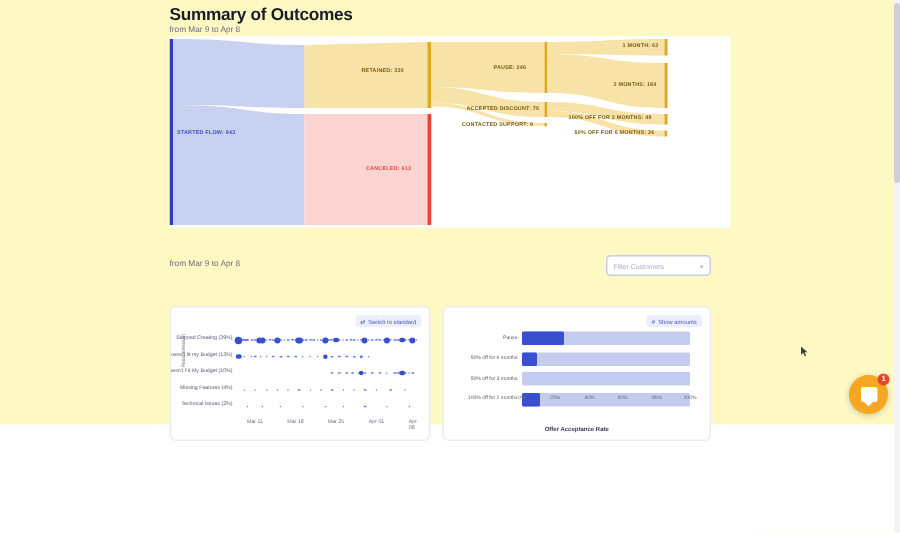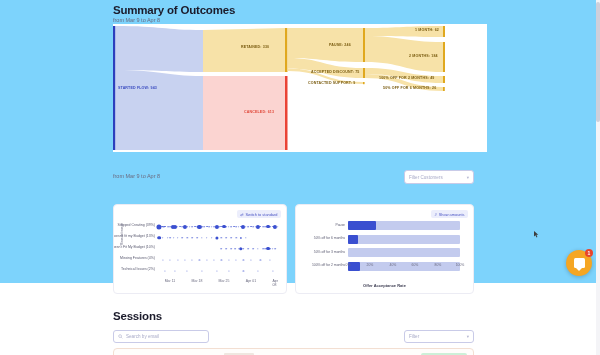--- a/index.html
+++ b/index.html
@@ -2,21 +2,21 @@
 <html><head>
 <meta charset="utf-8">
 <style>
   * { box-sizing: border-box; margin: 0; padding: 0; }
   html, body {
     width: 600px; height: 355px;
     background: #ffffff;
     font-family: "Liberation Sans", sans-serif;
     overflow: hidden;
   }
-  .page { position: relative; width: 600px; height: 283px; background:#7dd3fc; }
+  .page { position: relative; width: 600px; height: 283px; background:#fef9c3; }
 
   
   .section-title {
     font-size: 11.5px; font-weight: bold; color:#1b1b2b; letter-spacing:-0.2px;
   }
   .section-sub { font-size: 5.5px; color:#6b6b80; margin-top:1px; }
 
   
   .summary { position:absolute; left:0; top:0; width:600px; height:160px; }
   .summary-head { position:absolute; left:113px; top:4px; }
@@ -389,40 +389,20 @@
       <div class="bxtick" style="left:52px;">0%</div>
       <div class="bxtick" style="left:74px;">20%</div>
       <div class="bxtick" style="left:97px;">40%</div>
       <div class="bxtick" style="left:119px;">60%</div>
       <div class="bxtick" style="left:142px;">80%</div>
       <div class="bxtick" style="left:164px;">100%</div>
       <div class="xaxis-title">Offer Acceptance Rate</div>
     </div>
   </div>
 
-  <section class="sessions">
-    <div class="sessions-head">
-      <div class="section-title">Sessions</div>
-    </div>
-    <div class="search-box">
-      <svg width="5" height="5" viewBox="0 0 12 12">
-        <circle cx="5" cy="5" r="3.4" fill="none" stroke="#b0b2cc" stroke-width="1.4"></circle>
-        <line x1="7.6" y1="7.6" x2="10.5" y2="10.5" stroke="#b0b2cc" stroke-width="1.4"></line>
-      </svg>
-      <span class="ph">Search by email</span>
-    </div>
-    <div class="sessions-filter">
-      <span class="ph">Filter</span>
-      <span class="chev">▾</span>
-    </div>
-    <div class="session-card">
-      <div class="session-text"></div>
-      <div class="session-pill"></div>
-    </div>
-  </section>
 
   <div class="chat">
     <div class="chat-inner"></div>
     <div class="chat-badge">1</div>
   </div>
 
   <div class="scrollbar">
     <div class="scrollthumb"></div>
   </div>
 

